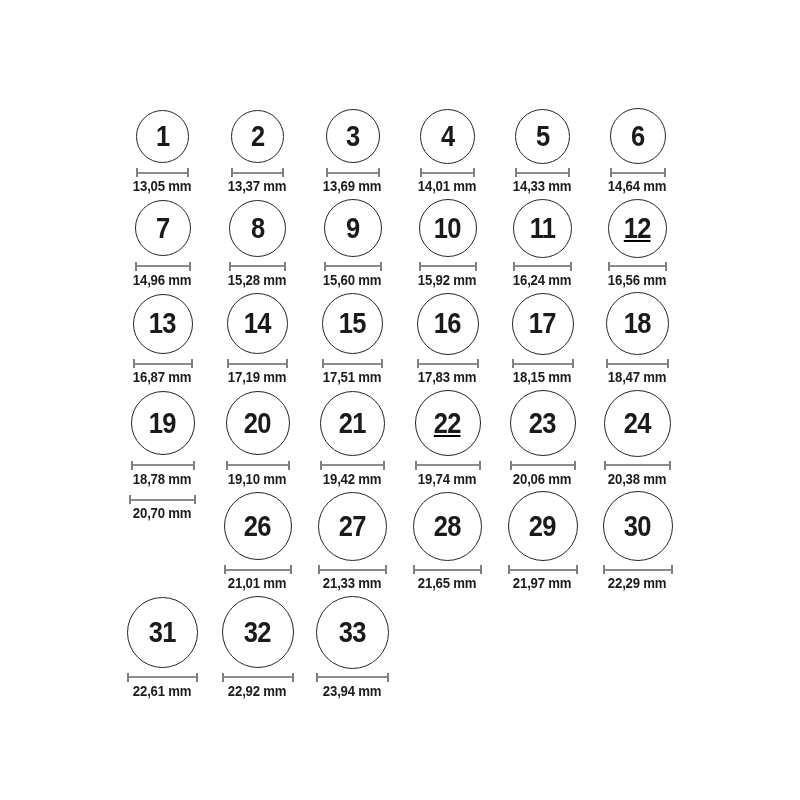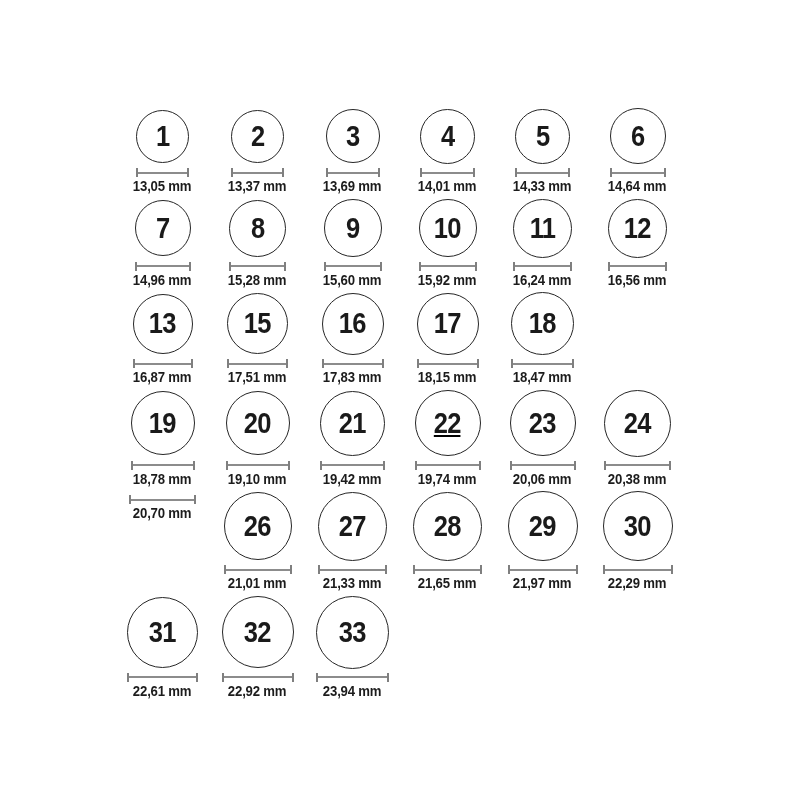--- a/index.html
+++ b/index.html
@@ -182,40 +182,49 @@
     <div class="circle-wrap" style="height: 59px;">
       <div class="circle" style="width: 59px; height: 59px;">
         <span class="num">11</span>
       </div>
     </div>
     <div class="bar" style="width: 59px;"></div>
     <div class="mm-label">16,24 mm</div>
   </div>
 
   <div class="cell">
-    <div class="circle-wrap" style="height: 59px;">
+    <div class="circle-wrap" style="height: 59px; text-decoration: underline;">
       <div class="circle" style="width: 59px; height: 59px;">
         <span class="num">12</span>
       </div>
     </div>
     <div class="bar" style="width: 59px;"></div>
     <div class="mm-label">16,56 mm</div>
   </div>
 </div>
       <div class="row">
   <div class="cell">
     <div class="circle-wrap" style="height: 63px; justify-content: flex-end;">
       <div class="circle" style="width: 60px; height: 60px;">
         <span class="num">13</span>
       </div>
     </div>
     <div class="bar" style="width: 60px;"></div>
     <div class="mm-label">16,87 mm</div>
   </div>
 
+  <div class="cell">
+    <div class="circle-wrap" style="height: 63px;">
+      <div class="circle" style="width: 61px; height: 61px;">
+        <span class="num">14</span>
+      </div>
+    </div>
+    <div class="bar" style="width: 61px;"></div>
+    <div class="mm-label">17,19 mm</div>
+  </div>
 
   <div class="cell">
     <div class="circle-wrap" style="height: 63px;">
       <div class="circle" style="width: 61px; height: 61px;">
         <span class="num">15</span>
       </div>
     </div>
     <div class="bar" style="width: 61px;"></div>
     <div class="mm-label">17,51 mm</div>
   </div>

